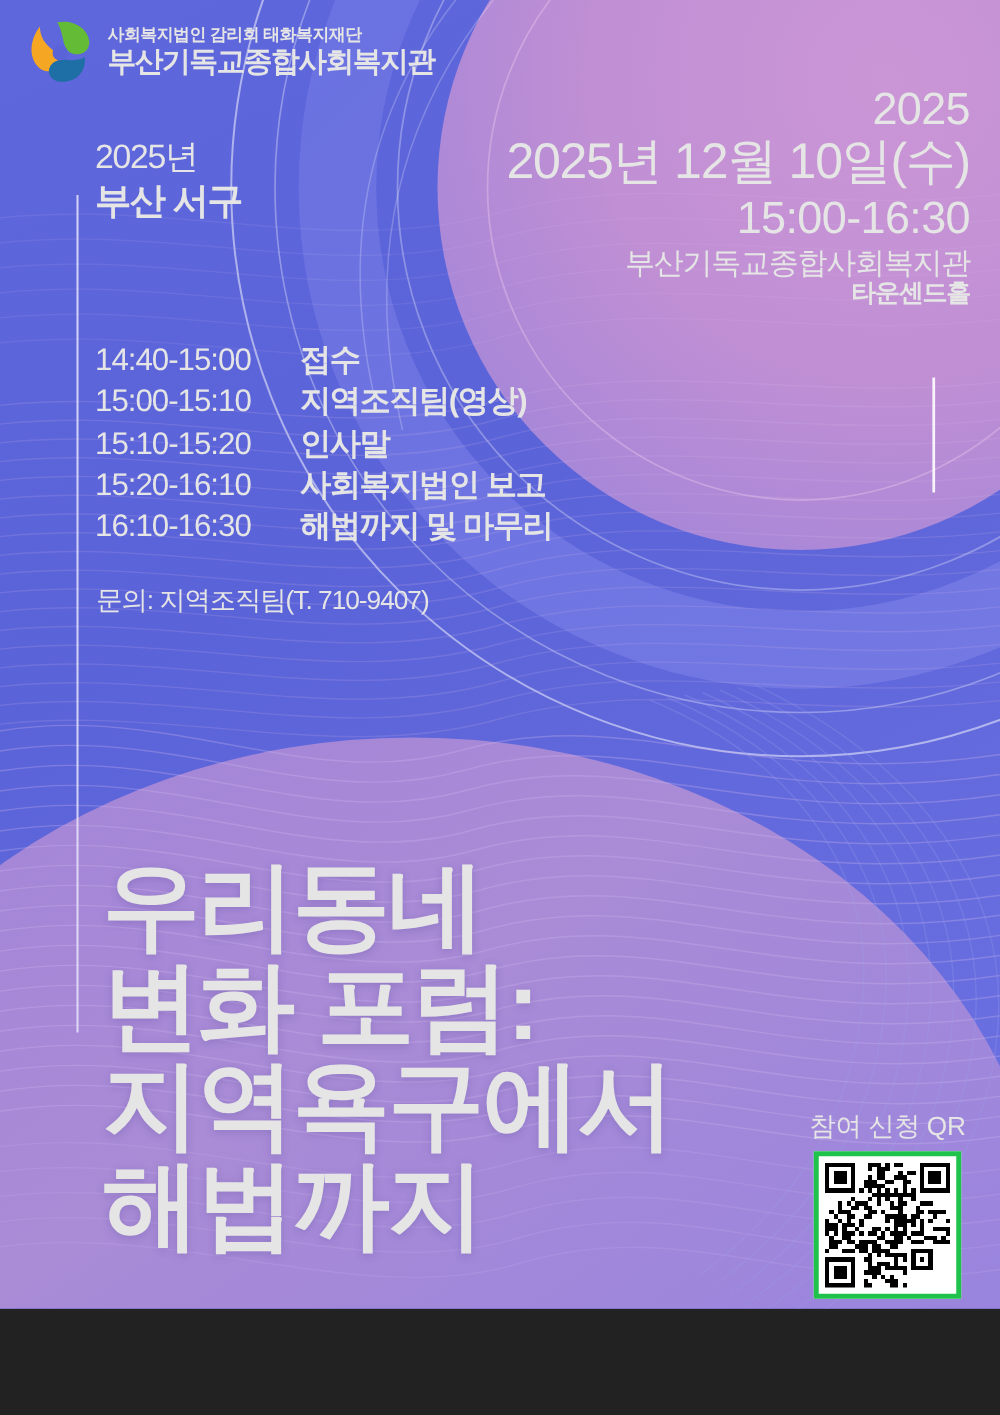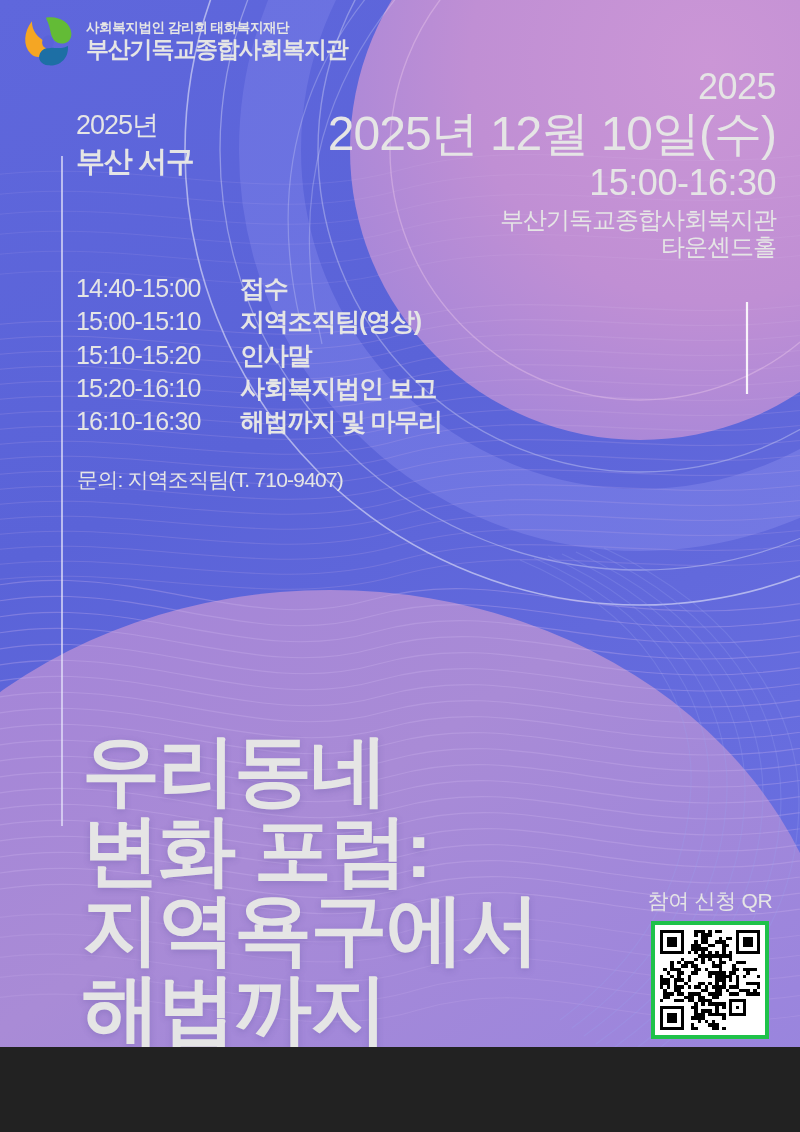--- a/index.html
+++ b/index.html
@@ -52,24 +52,24 @@
   
   .right-info {
     position: absolute;
     top: 66px;
     right: 24px;
     text-align: right;
     z-index: 20;
     line-height: 1.14;
   }
   .ri-year { font-size: 36px; font-weight: 400; letter-spacing: -0.5px; }
-  .ri-date { font-size: 48px; font-weight: 400; letter-spacing: -1px; }
+  .ri-date { font-size: 40px; font-weight: 400; letter-spacing: -1px; }
   .ri-time { font-size: 36px; font-weight: 400; letter-spacing: -0.5px; }
   .ri-venue { font-size: 24px; font-weight: 400; letter-spacing: -1px; margin-top: 3px; }
-  .ri-hall  { font-size: 24px; font-weight: 400; letter-spacing: -1px; }
+  .ri-hall  { font-size: 20px; font-weight: 700; letter-spacing: -1px; }
 
   
   .left-block {
     position: absolute;
     top: 108px;
     left: 76px;
     z-index: 20;
   }
   .lt-year {
     font-size: 27px;
@@ -116,21 +116,21 @@
     left: 77px;
     font-size: 21px;
     font-weight: 400;
     letter-spacing: -0.8px;
     z-index: 20;
   }
 
   
   .headline {
     position: absolute;
-    top: 731px;
+    top: 685px;
     left: 82px;
     z-index: 20;
     line-height: 1.02;
   }
   .hl-line {
     font-size: 78px;
     font-weight: 800;
     letter-spacing: -2px;
     white-space: nowrap;
     text-shadow: 0 2px 7px rgba(70,60,140,0.23);

